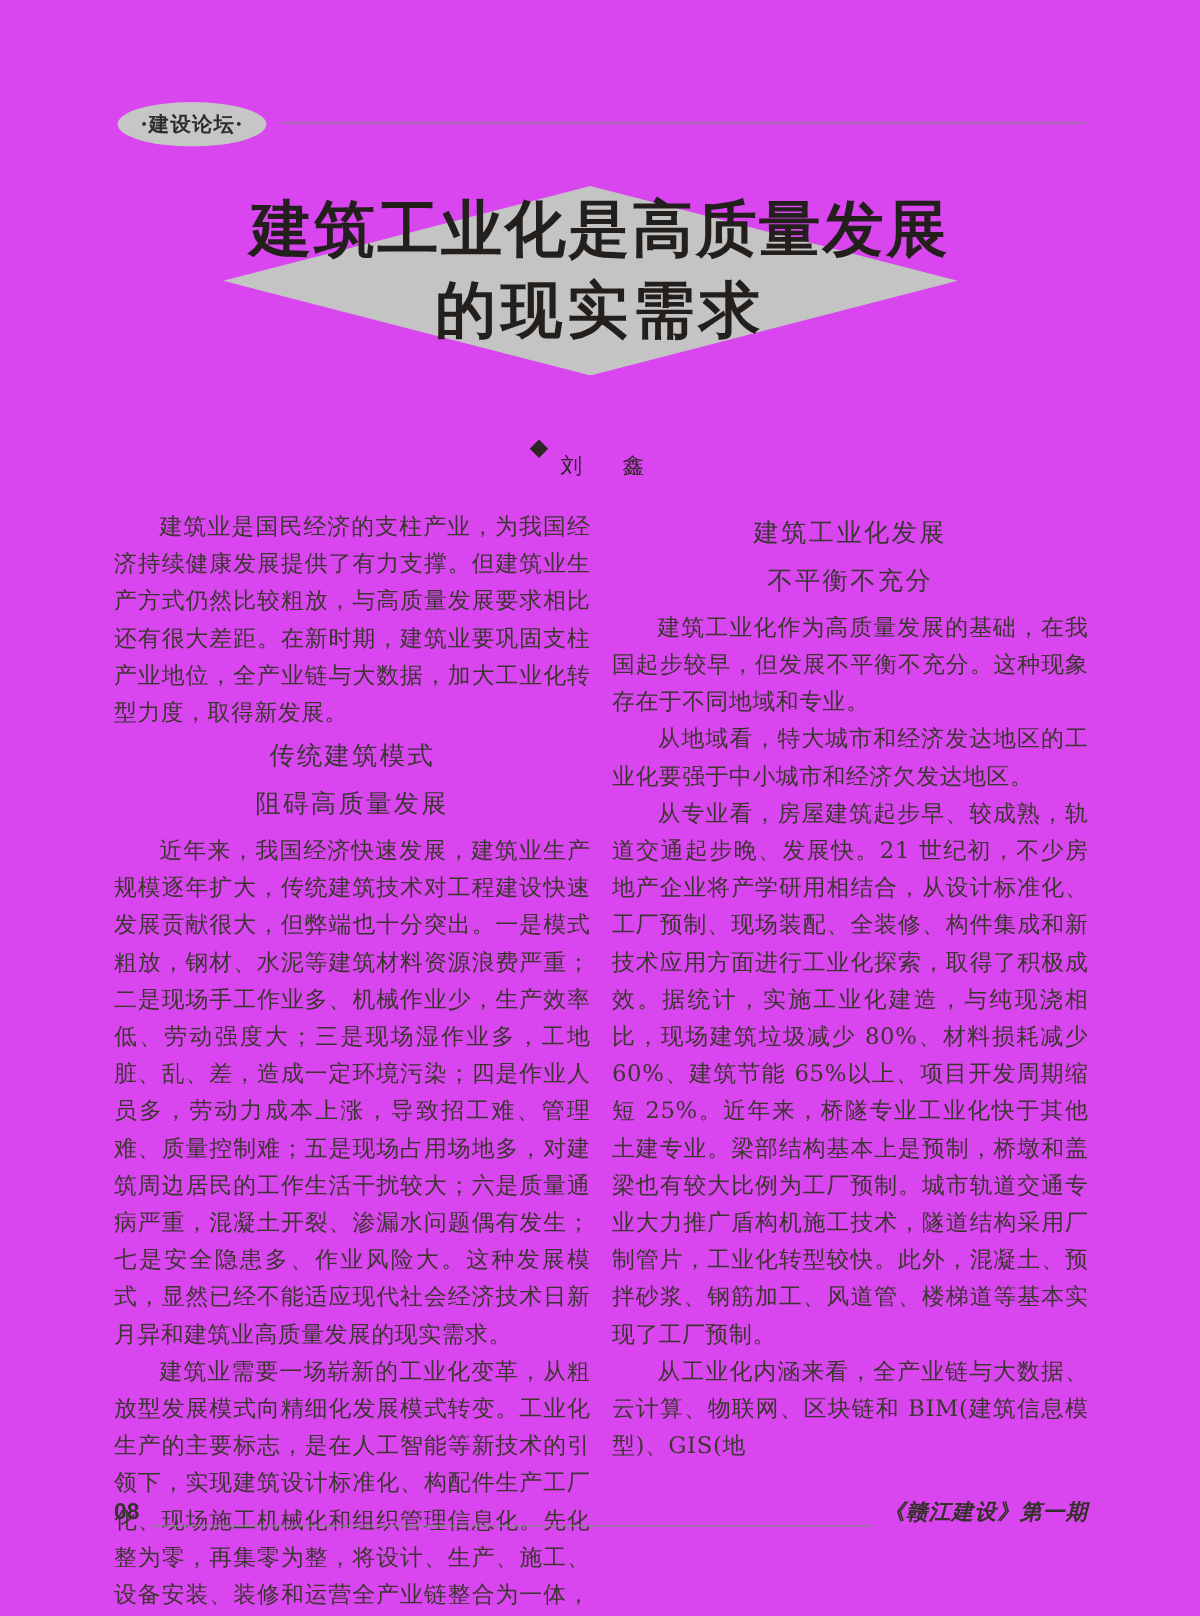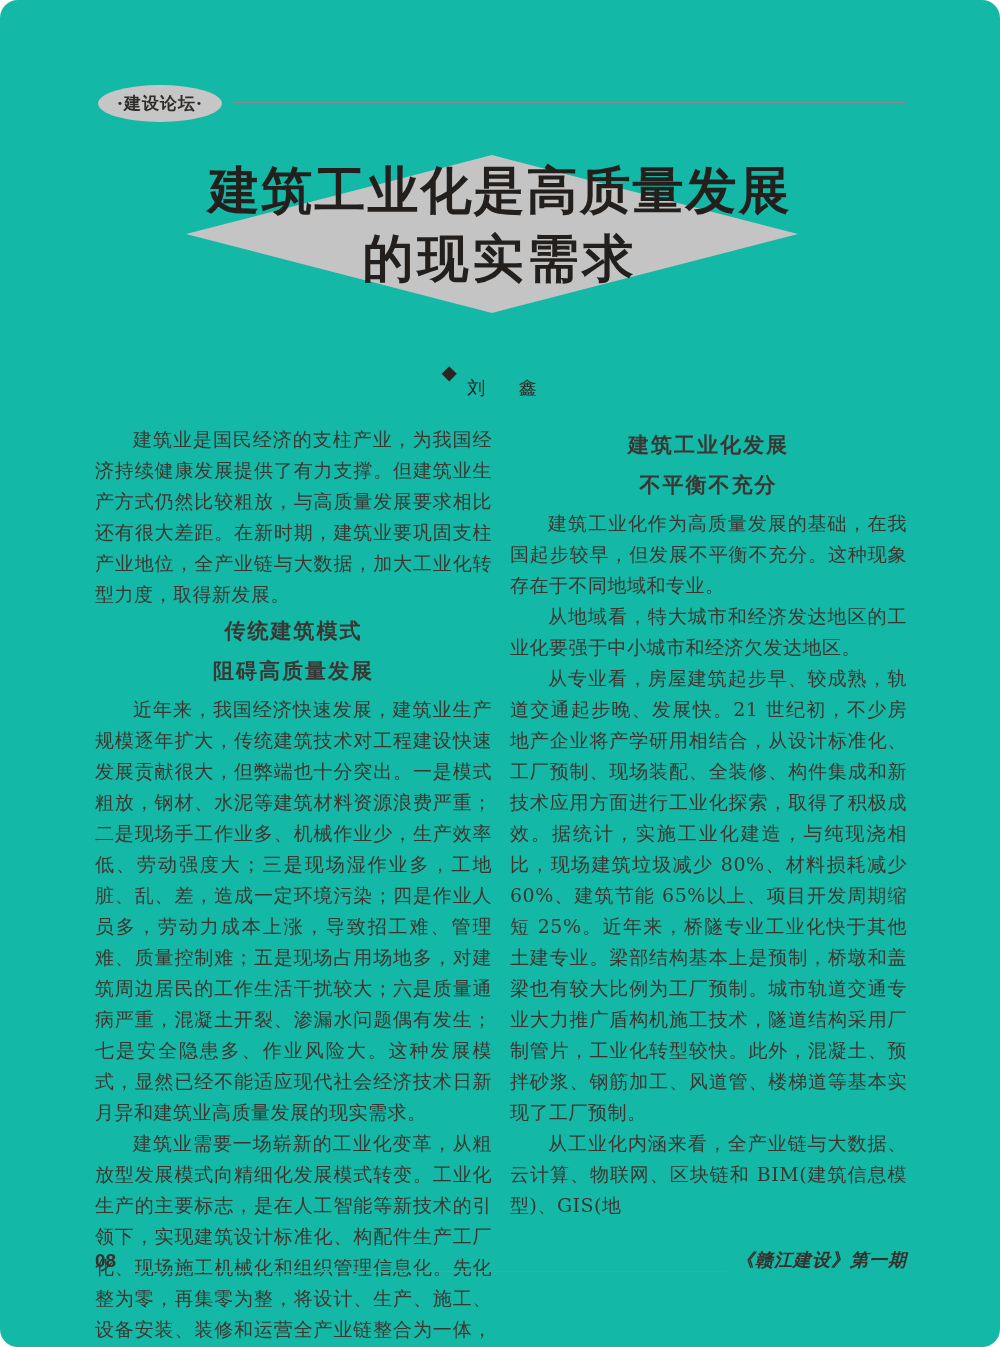--- a/index.html
+++ b/index.html
@@ -7,22 +7,21 @@
   body {
     font-family: "DejaVu Serif", "Liberation Serif", serif;
     width: 1000px;
     height: 1347px;
     position: relative;
     overflow: hidden;
   }
   .page {
     position: absolute;
     inset: 0;
-    background: #14b8a6;
-    border-radius: 18px;
+    background: #d946ef;
   }
 
   
   .badge {
     position: absolute;
     left: 98px; top: 85px;
     width: 124px; height: 37px;
     background: #c6c6c6;
     border-radius: 50%;
     display: flex; align-items: center; justify-content: center;
@@ -101,21 +100,21 @@
     font-size: 19px;
     line-height: 31px;
     color: #3d3630;
     text-align: justify;
     text-indent: 2em;
     letter-spacing: 0.5px;
   }
   .col p.no-indent { text-indent: 0; }
   .col .sec-heading {
     font-family: "Liberation Sans", "DejaVu Sans", sans-serif;
-    font-weight: bold;
+    font-weight: normal;
     font-size: 21px;
     color: #3a3633;
     text-align: center;
     line-height: 34px;
     letter-spacing: 2px;
     margin: 4px 0 6px 0;
   }
   .col .sec-heading + .sec-heading { margin-top: 0; }
 
   

